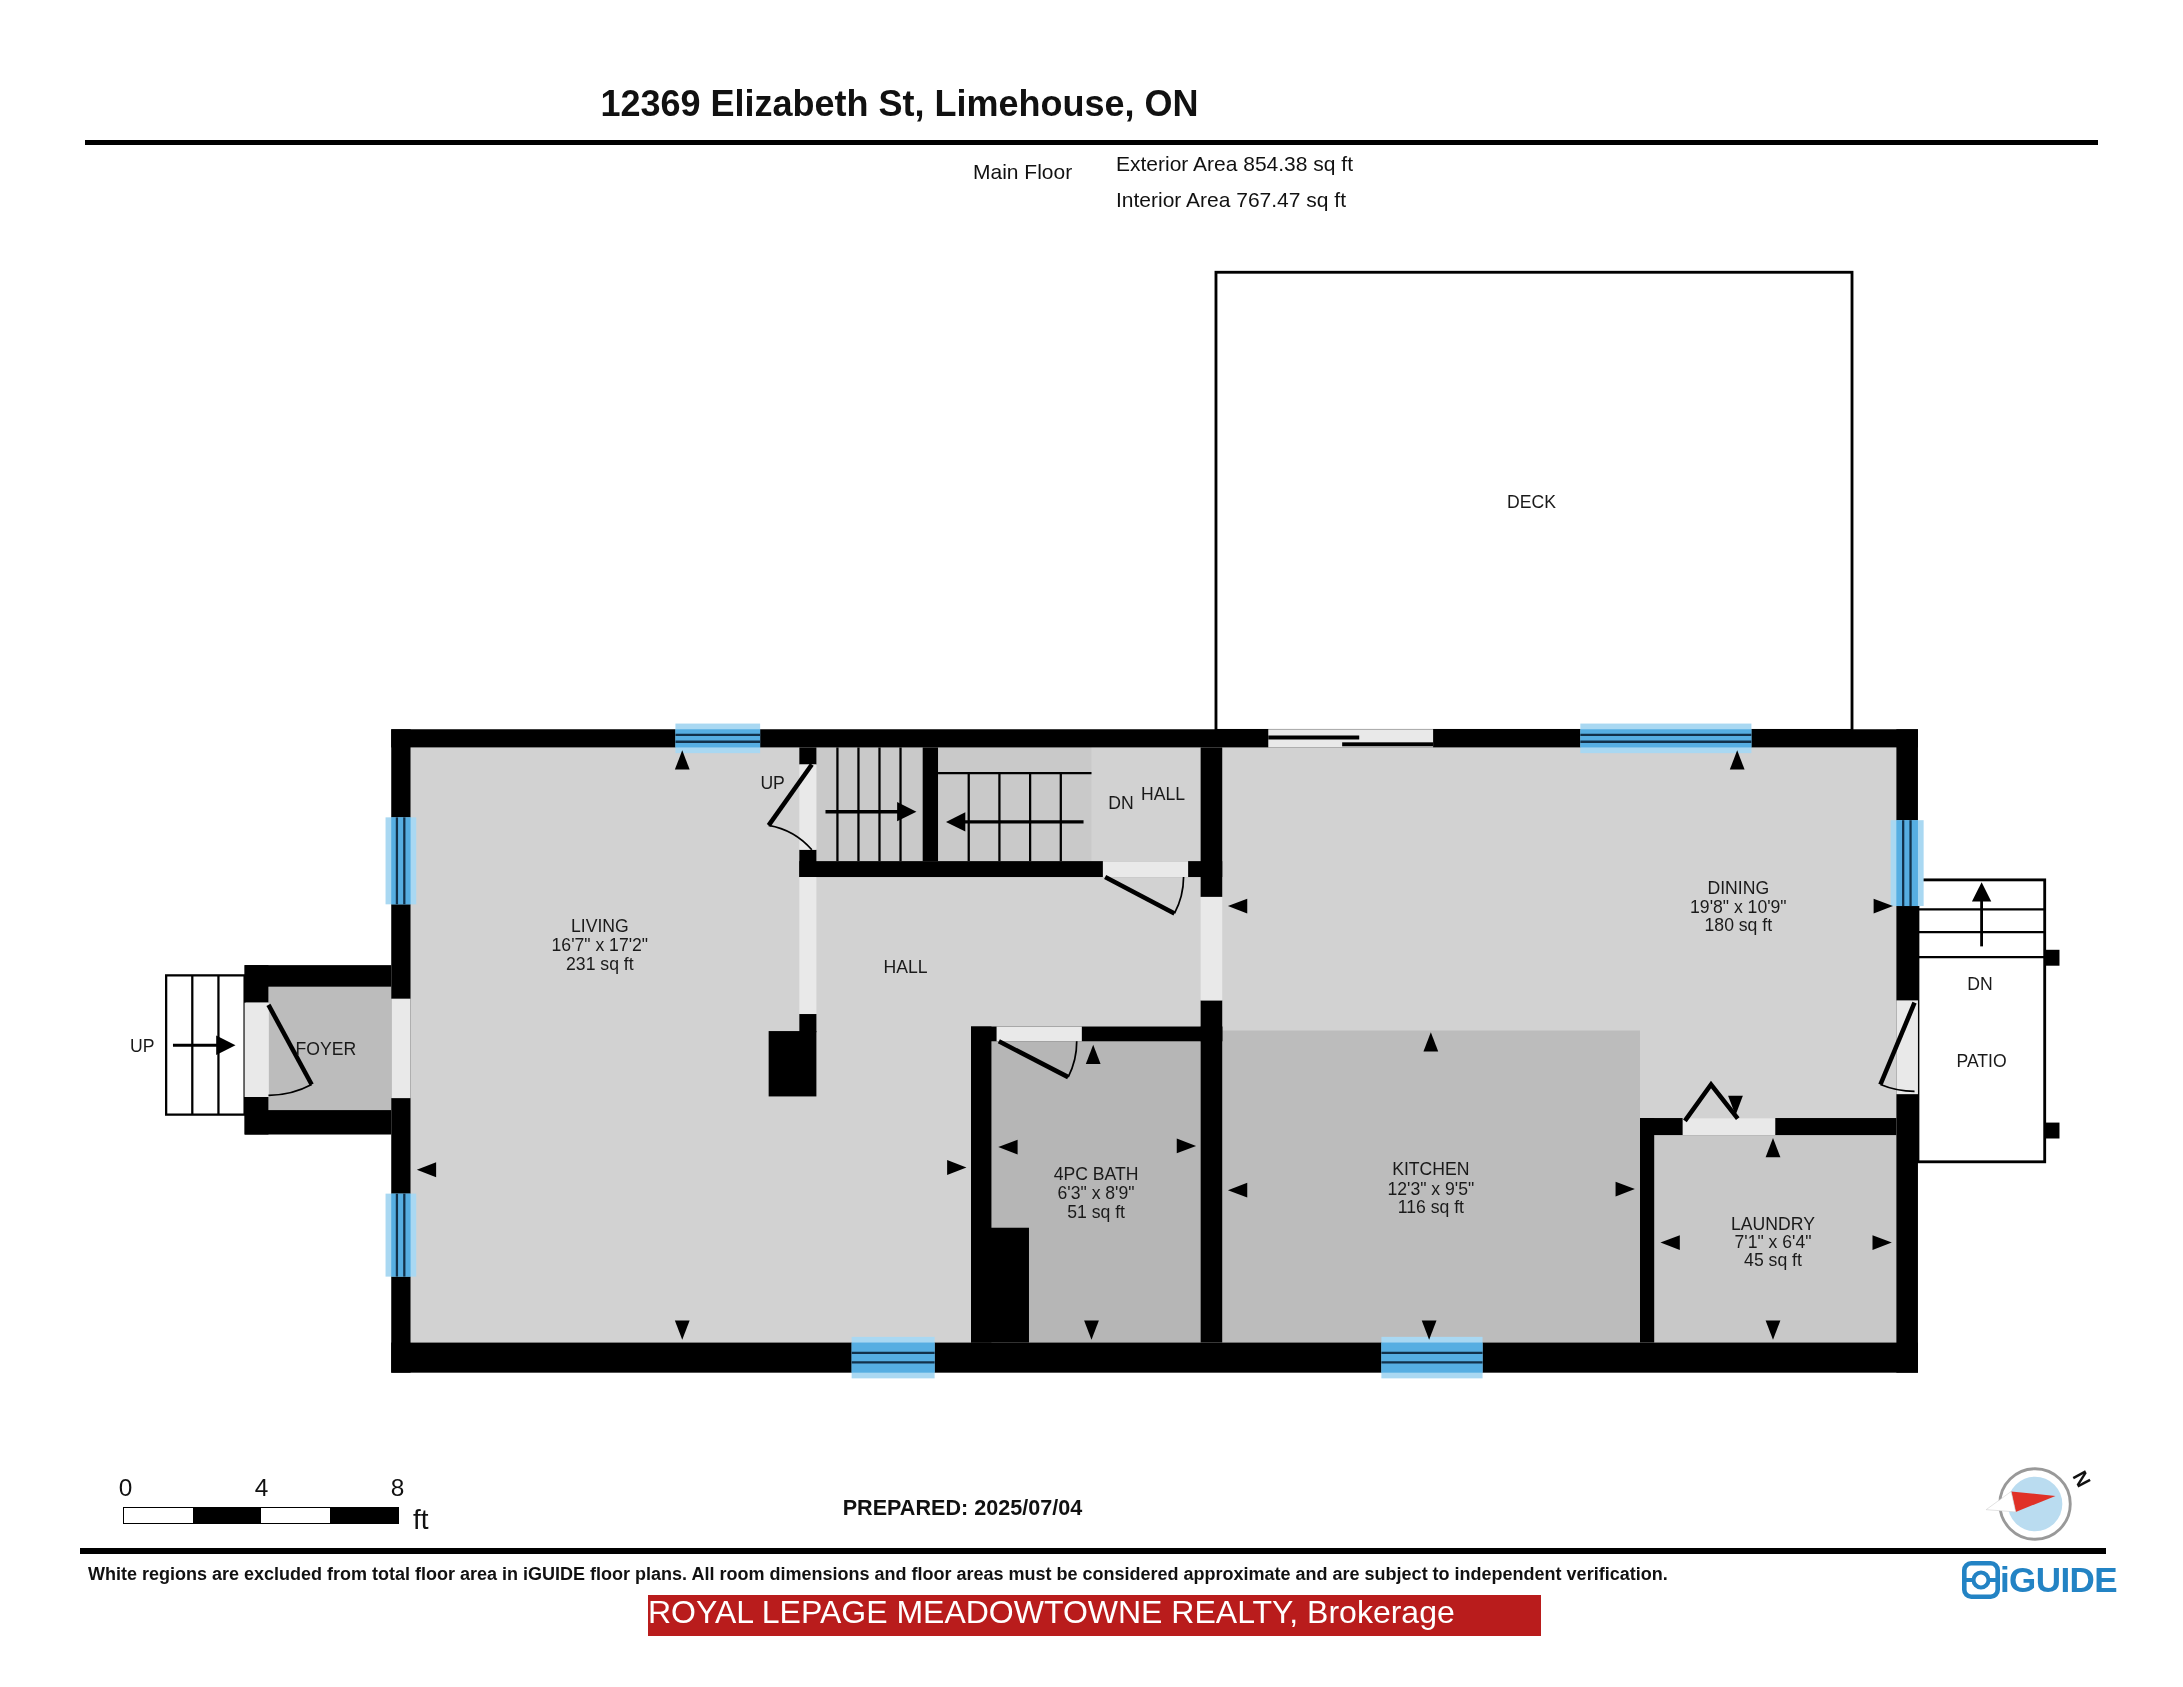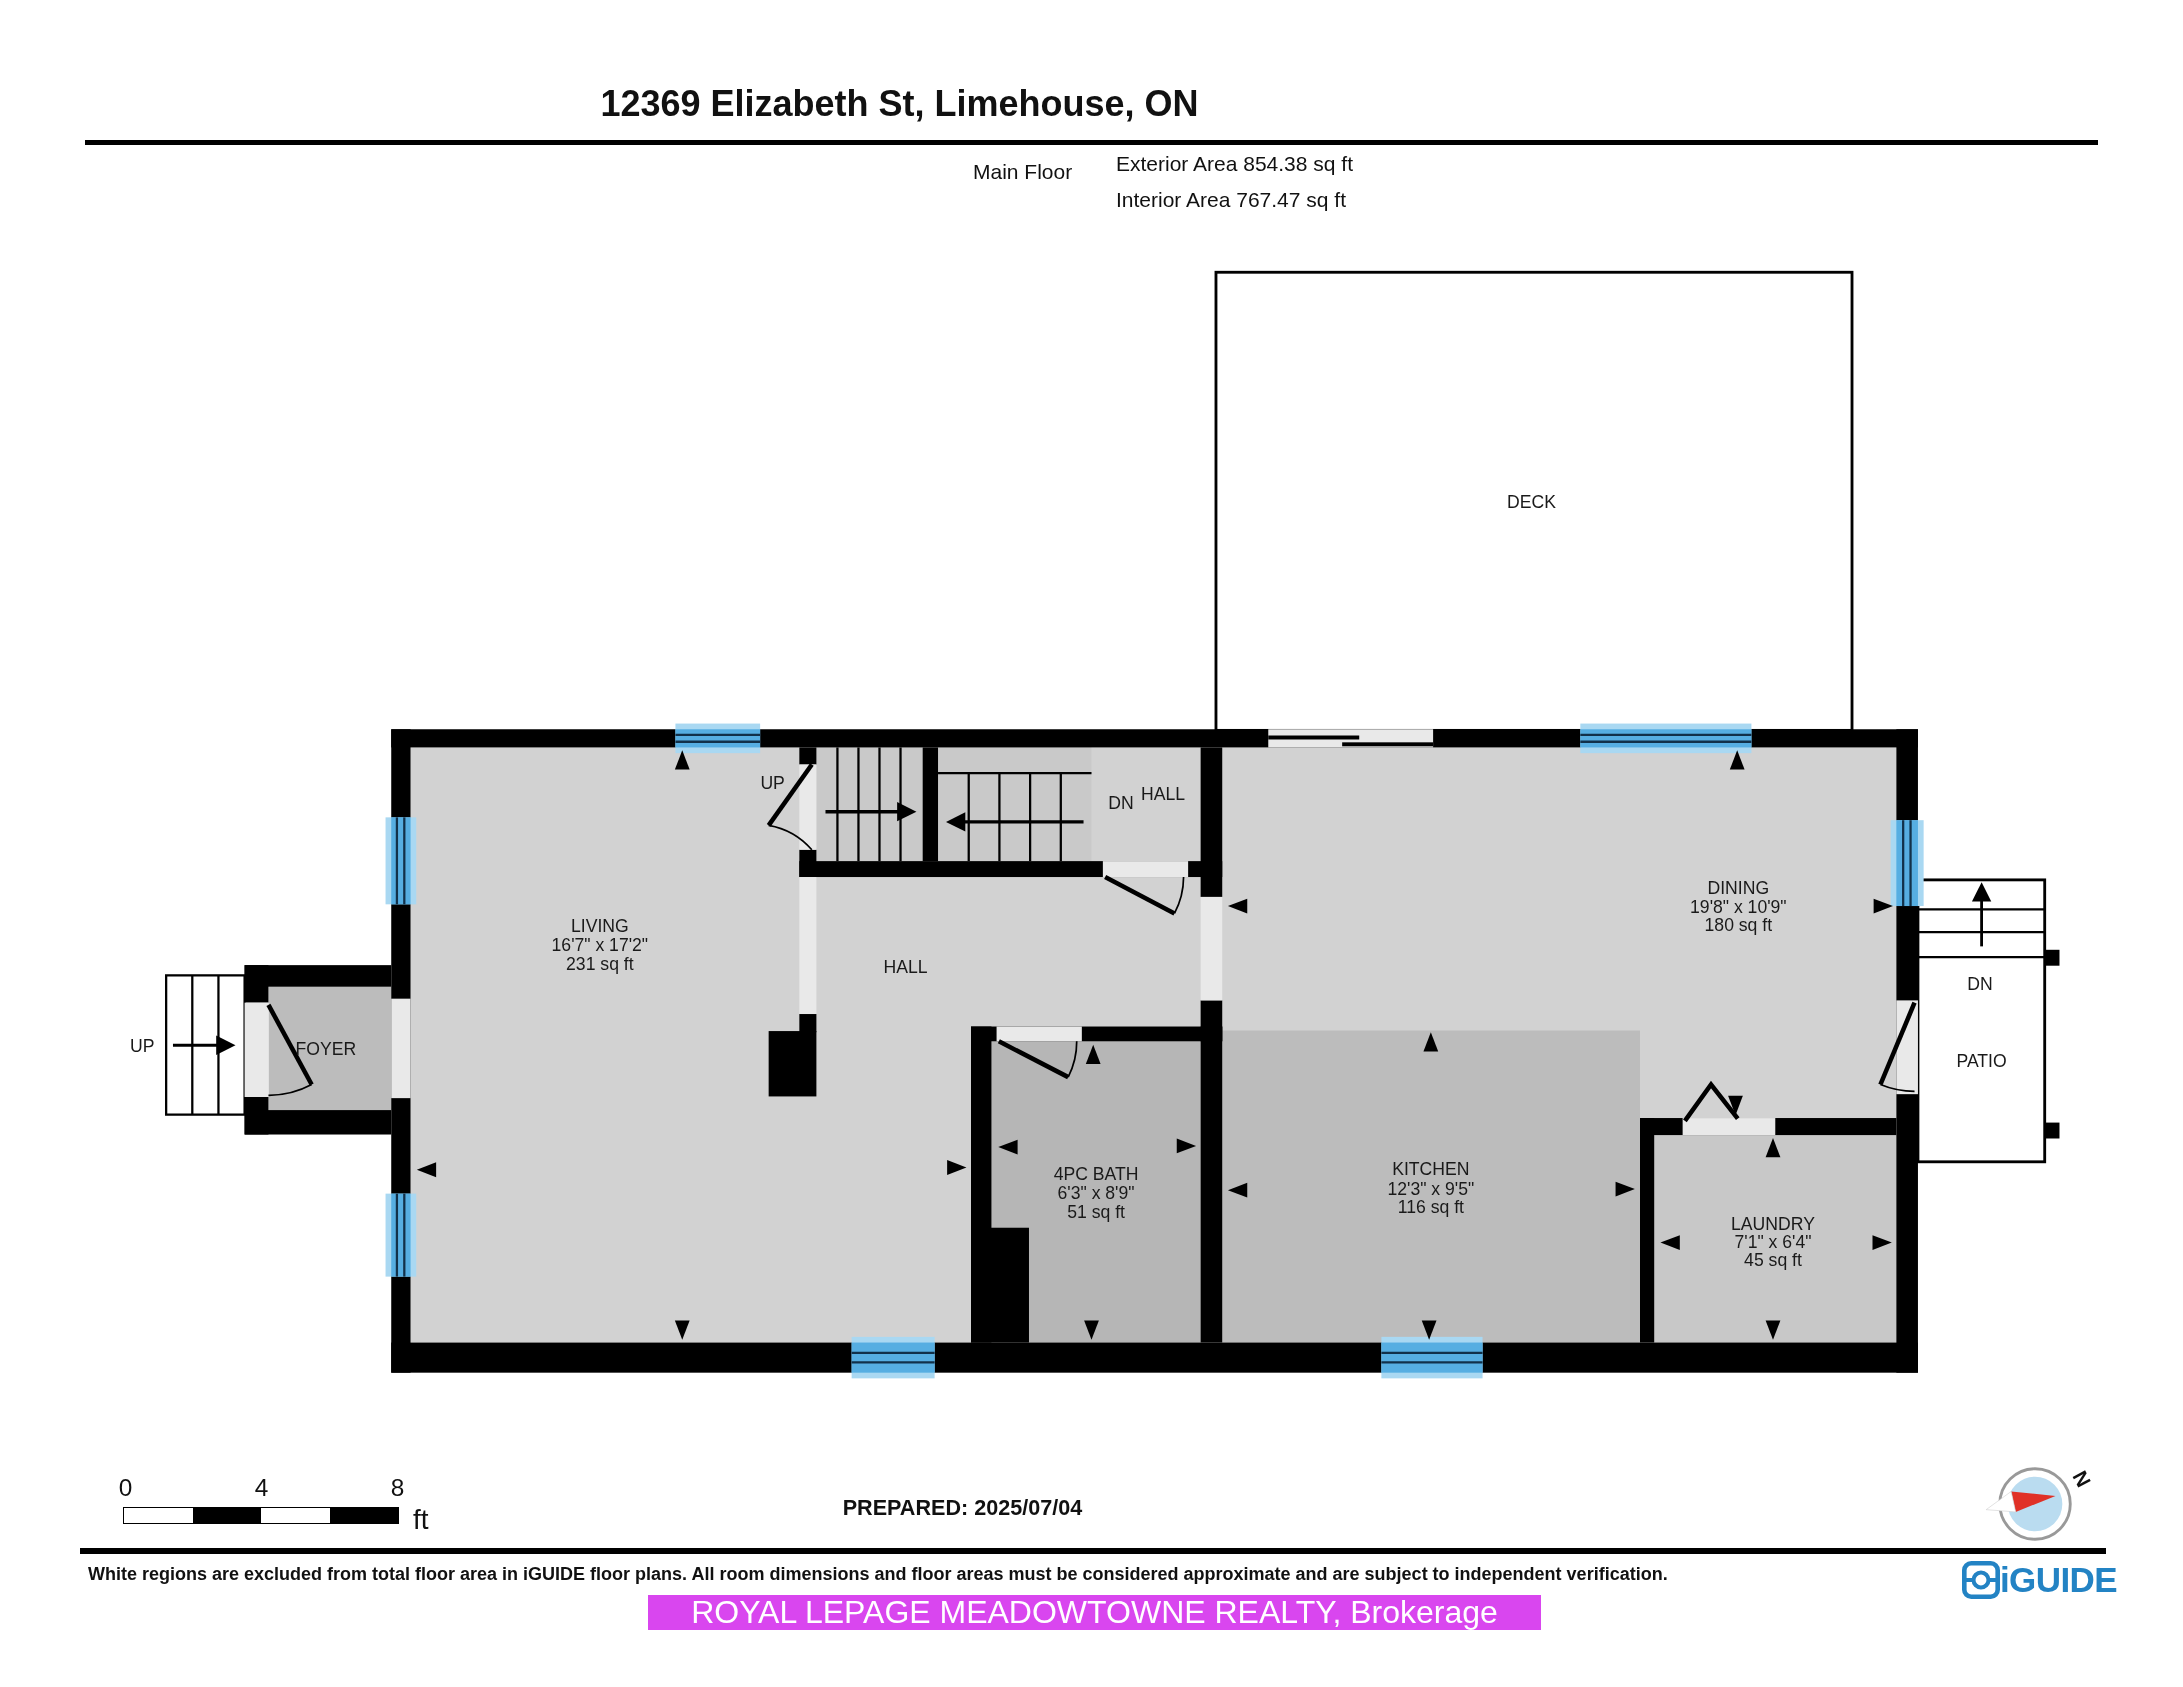--- a/index.html
+++ b/index.html
@@ -11,22 +11,22 @@
   #ext-area{top:152px;left:1116px;font-size:21px;color:#111;}
   #int-area{top:188px;left:1116px;font-size:21px;color:#111;}
   #plan-svg{top:0;left:0;}
   .scale-num{font-size:24.4px;color:#111;top:1474px;width:45px;text-align:center;}
   #scale-bar{top:1507px;left:123px;width:274px;height:15.4px;border:1.7px solid #000;display:flex;}
   #scale-bar div{height:100%;}
   #scale-ft{top:1504px;left:413px;font-size:28px;color:#111;}
   #prepared{top:1495px;left:0;width:1925px;text-align:center;font-size:21.6px;font-weight:bold;color:#111;}
   #rule2{top:1548px;left:80px;width:2026px;height:6.3px;background:#000;}
   #disclaimer{top:1564px;left:88px;font-size:18px;font-weight:bold;color:#111;white-space:nowrap;}
-  #watermark{top:1595px;left:648px;width:893px;height:35px;background:#d946ef;color:#ffffff;
-             font-size:32px;text-align:center;white-space:nowrap;overflow:hidden;line-height:35px;}
+  #watermark{top:1595px;left:648px;width:893px;height:41px;background:#b91c1c;color:#ffffff;
+             font-size:32px;text-align:left;white-space:nowrap;overflow:hidden;line-height:35px;}
   #logo{top:1560px;left:1915px;display:flex;align-items:center;gap:0;padding-left:47px;}
   #logo-text{font-size:35px;font-weight:bold;color:#2383c4;letter-spacing:-0.6px;}
 </style>
 </head>
 <body>
 
 <div class="abs" id="title">12369 Elizabeth St, Limehouse, ON</div>
 <div class="abs" id="rule1"></div>
 <div class="abs" id="floor-label">Main Floor</div>
 <div class="abs" id="ext-area">Exterior Area 854.38 sq ft</div>

